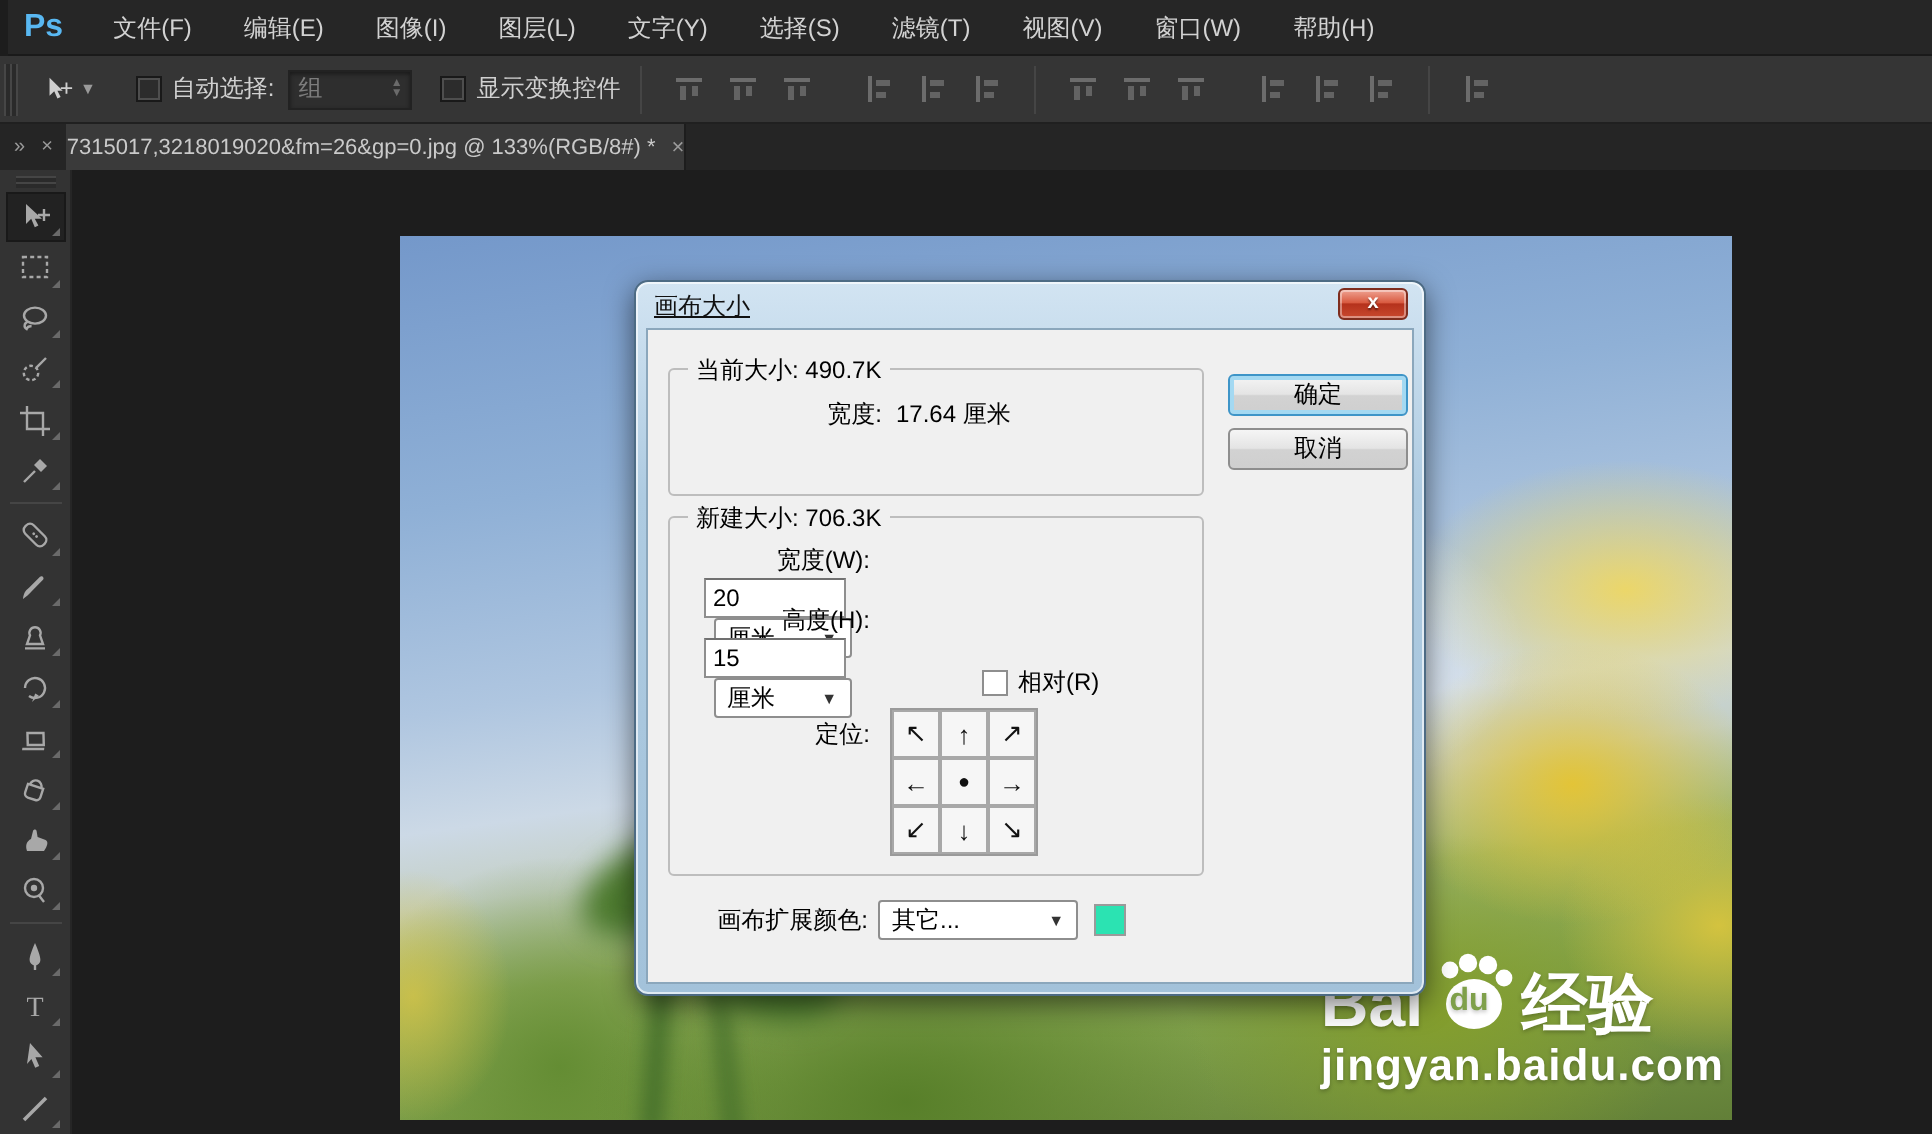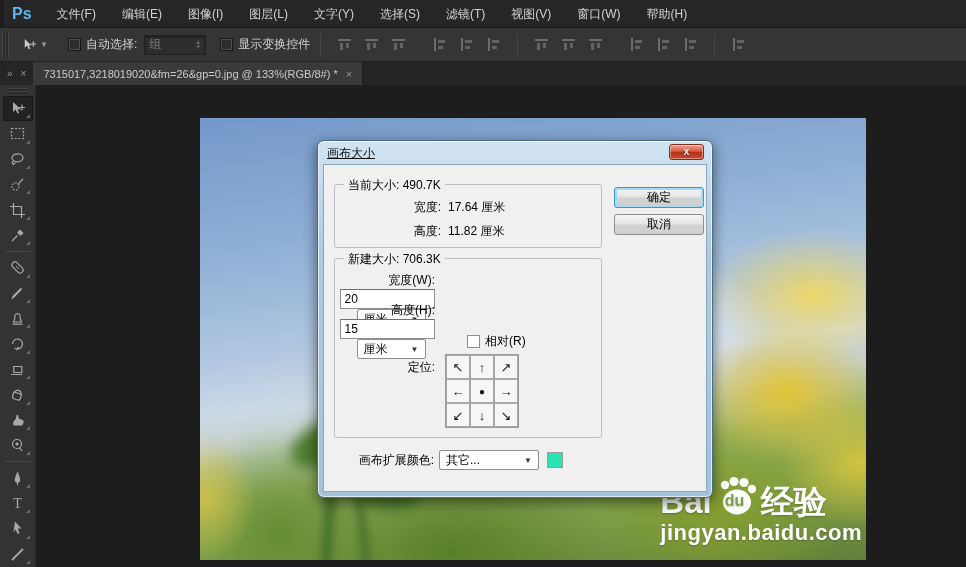--- a/index.html
+++ b/index.html
@@ -37,21 +37,21 @@
       linear-gradient(#9a9a9a,#9a9a9a) 2px 1px/2px 13px no-repeat,
       linear-gradient(#8a8a8a,#8a8a8a) 6px 3px/7px 3px no-repeat,
       linear-gradient(#8a8a8a,#8a8a8a) 6px 9px/5px 3px no-repeat; }
   .align-gap { width:14px; }
 
   
   .tabbar { position:absolute; left:0; top:62px; width:966px; height:23px; background:#252525;
     display:flex; align-items:stretch; }
   .tab-ctrls { display:flex; align-items:center; gap:8px; padding:0 7px; color:#9a9a9a; font-size:10px; }
   .doc-tab { background:#3a3a3a; color:#cacaca; font-size:11px; display:flex; align-items:center;
-    gap:8px; padding:0 10px; border-right:1px solid #1d1d1d; }
+    gap:8px; padding:0 0; border-right:1px solid #1d1d1d; }
   .doc-tab .close { color:#9a9a9a; font-size:11px; }
 
   
   .toolpanel { position:absolute; left:0; top:85px; width:36px; height:482px; background:#333333;
     display:flex; flex-direction:column; align-items:center; border-right:1px solid #262626; }
   .tool-grip { width:20px; height:6px; margin:3px 0 2px;
     background:repeating-linear-gradient(#454545 0 1px,#2a2a2a 1px 3px); }
   .tool { width:30px; height:26px; display:flex; align-items:center; justify-content:center;
     position:relative; }
   .tool::after { content:""; position:absolute; right:3px; bottom:3px; border-left:4px solid transparent;
@@ -108,21 +108,21 @@
   .gb-label { position:absolute; left:9px; top:-8px; background:#f0f0f0; padding:0 4px; font-size:12px; }
   .gb1 { left:10px; top:19px; width:268px; height:64px; }
   .gb2 { left:10px; top:93px; width:268px; height:180px; }
 
   .cs-row { position:absolute; left:0; width:100%; display:flex; }
   .cs-label { width:106px; text-align:right; }
   .cs-val { margin-left:7px; }
 
   .field-row { position:absolute; display:flex; align-items:center; }
   .f-label { width:100px; text-align:right; margin-right:4px; }
-  .txt-input { width:95px; height:20px; border:1px solid #8e8e8e; border-top-color:#707070;
+  .txt-input { width:71px; height:20px; border:1px solid #8e8e8e; border-top-color:#707070;
     background:#fff; font-size:12px; padding:1px 4px; font-family:inherit; }
   .unit-select { width:69px; height:20px; margin-left:8px; background:#fff; border:1px solid #8e8e8e;
     border-radius:2px; display:flex; align-items:center; justify-content:space-between;
     padding:0 6px; font-size:12px; }
   .dd-caret { font-size:8px; color:#333; }
 
   .chk-row { position:absolute; display:flex; align-items:center; gap:5px; }
   .chk { width:13px; height:13px; background:#fff; border:1px solid #8e8e8e; }
 
   .anchor-label { position:absolute; width:100px; text-align:right; }
@@ -356,24 +356,20 @@
     <div class="dlg-title">画布大小</div>
     <div class="dlg-close">x</div>
     <div class="dlg-body">
 
       <div class="groupbox gb1">
         <span class="gb-label">当前大小: 490.7K</span>
         <div class="cs-row" style="top:14px;">
           <span class="cs-label">宽度:</span>
           <span class="cs-val">17.64 厘米</span>
         </div>
-        <div class="cs-row" style="top:38px;">
-          <span class="cs-label">高度:</span>
-          <span class="cs-val">11.82 厘米</span>
-        </div>
       </div>
 
       <div class="groupbox gb2">
         <span class="gb-label">新建大小: 706.3K</span>
 
         <div class="field-row" style="left:0; top:13px;flex-direction:column;">
           <span class="f-label">宽度(W):</span>
           <input class="txt-input" value="20" style="">
           <div class="unit-select">
             <span>厘米</span>
@@ -383,21 +379,21 @@
 
         <div class="field-row" style="left:0; top:43px;flex-direction:column;">
           <span class="f-label">高度(H):</span>
           <input class="txt-input" value="15" style="">
           <div class="unit-select">
             <span>厘米</span>
             <span class="dd-caret">▼</span>
           </div>
         </div>
 
-        <div class="chk-row" style="left:92px; top:74px;padding-left:40px;">
+        <div class="chk-row" style="left:116px; top:74px;padding-left:40px;">
           <span class="chk"></span>
           <span>相对(R)</span>
         </div>
 
         <span class="anchor-label" style="left:0; top:100px;">定位:</span>
         <div class="anchor-grid" style="left:110px; top:95px;">
           <span class="anchor-cell">↖</span>
           <span class="anchor-cell">↑</span>
           <span class="anchor-cell">↗</span>
           <span class="anchor-cell">←</span>

